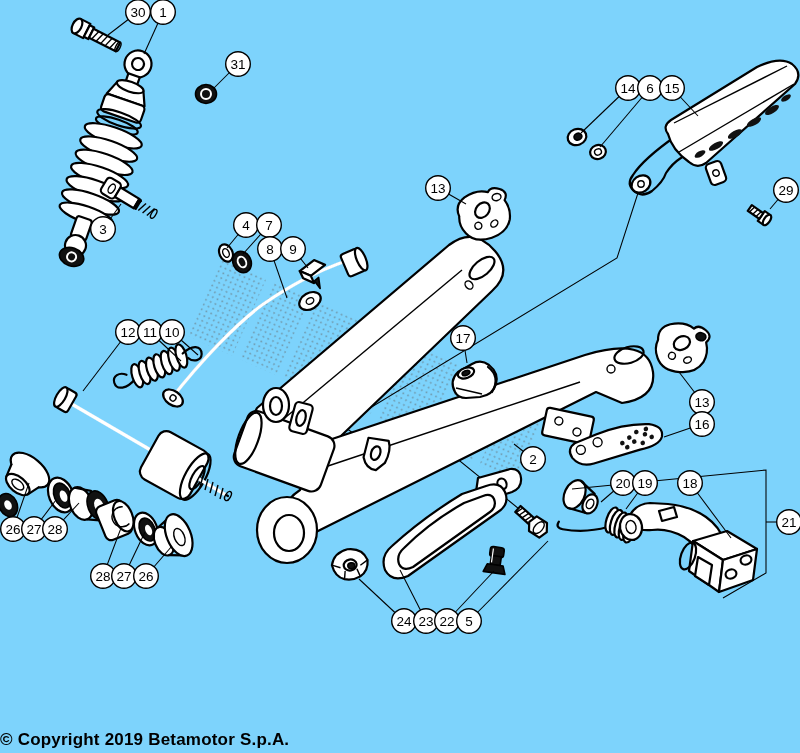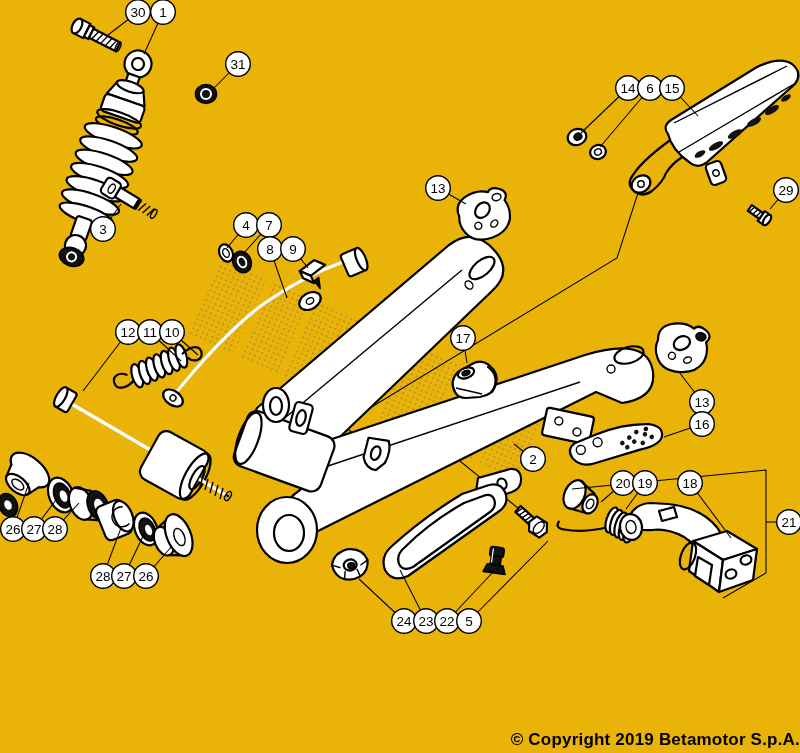--- a/index.html
+++ b/index.html
@@ -1,27 +1,27 @@
 <!DOCTYPE html>
 <html><head>
 <meta charset="utf-8">
 <style>
   html,body{margin:0;padding:0;background:#e8e8e8;font-family:"Liberation Sans",sans-serif;}
-  #page{position:relative;width:800px;height:753px;background:#eab308;overflow:hidden;margin:0 auto;}
+  #page{position:relative;width:800px;height:753px;background:#7dd3fc;overflow:hidden;margin:0 auto;}
   #art{position:absolute;left:0;top:0;}
   
   .ln{stroke:#000;fill:none;stroke-width:2.2;stroke-linecap:round;stroke-linejoin:round;}
   .fw{stroke:#000;fill:#fff;stroke-width:2.2;stroke-linejoin:round;}
   .fd{stroke:#000;fill:#111;stroke-width:1.6;stroke-linejoin:round;}
   .thin{stroke:#000;fill:none;stroke-width:1.4;}
   .hair{stroke:#000;fill:none;stroke-width:1.05;}
   .callout circle{fill:#fff;stroke:#000;stroke-width:1.4;}
   .callout text{font-family:"Liberation Sans",sans-serif;font-size:13.5px;fill:#000;text-anchor:middle;}
   .callout line{stroke:#000;stroke-width:1.05;}
-  #copyright{position:absolute;left:0;top:730px;width:100%;text-align:right;
+  #copyright{position:absolute;left:0;top:730px;width:100%;text-align:left;
              font-size:17px;font-weight:bold;color:#000;letter-spacing:.2px;}
 </style>
 </head>
 <body>
 
 <div id="page">
 <svg id="art" width="800" height="753" viewBox="0 0 800 753" xmlns="http://www.w3.org/2000/svg">
 
   <defs>
     <pattern id="dots" width="5.2" height="5.2" patternUnits="userSpaceOnUse">

